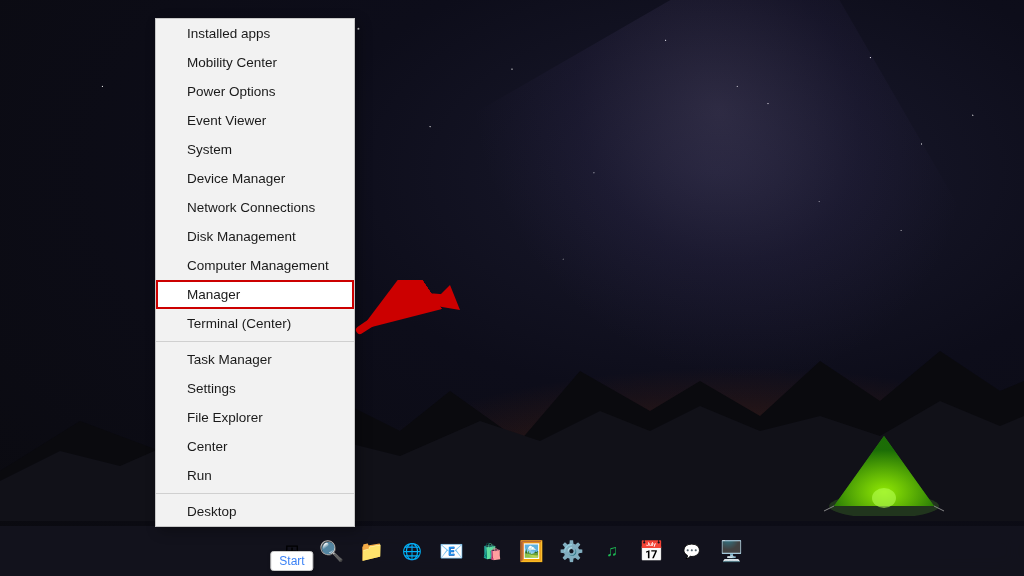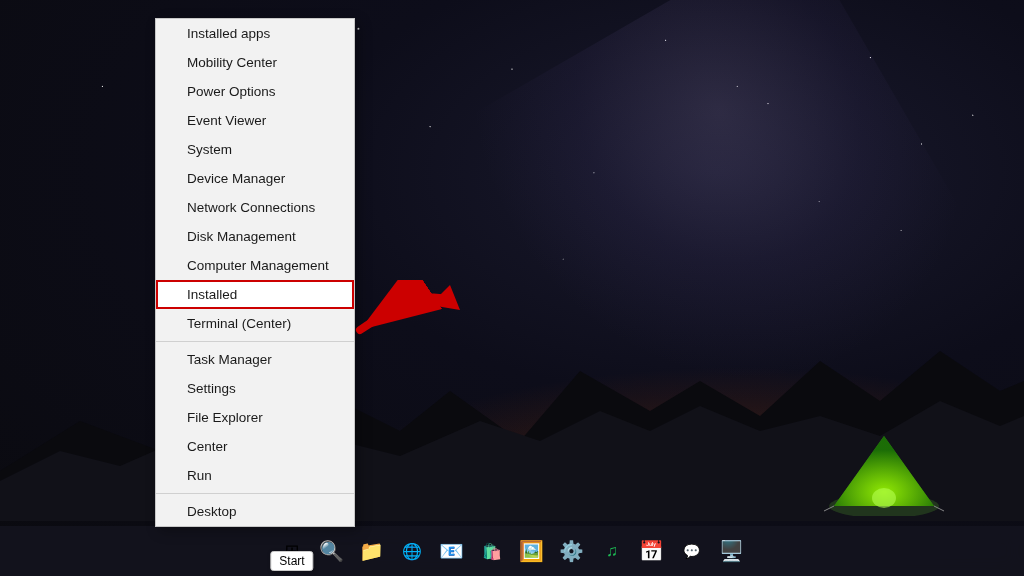--- a/index.html
+++ b/index.html
@@ -158,21 +158,21 @@
     .start-tooltip {
       position: absolute;
       bottom: -2px;
       left: 50%;
       transform: translateX(-50%);
       background: white;
       border: 1px solid #ccc;
       border-radius: 3px;
       padding: 2px 8px;
       font-size: 12px;
-      color: #000000;
+      color: #3b82f6;
       white-space: nowrap;
       box-shadow: 1px 1px 4px rgba(0,0,0,0.2);
       text-align: right;
     }
 
     .taskbar-start {
       position: relative;
     }
 
     
@@ -257,21 +257,21 @@
     <div class="menu-item">
       <span>Network Connections</span>
     </div>
     <div class="menu-item">
       <span>Disk Management</span>
     </div>
     <div class="menu-item">
       <span>Computer Management</span>
     </div>
     <div class="menu-item highlighted">
-      <span>Installed</span>
+      <span>Manager</span>
     </div>
     <div class="menu-item">
       <span>Terminal (Center)</span>
     </div>
     <hr class="menu-separator">
     <div class="menu-item">
       <span>Task Manager</span>
     </div>
     <div class="menu-item">
       <span>Settings</span>

